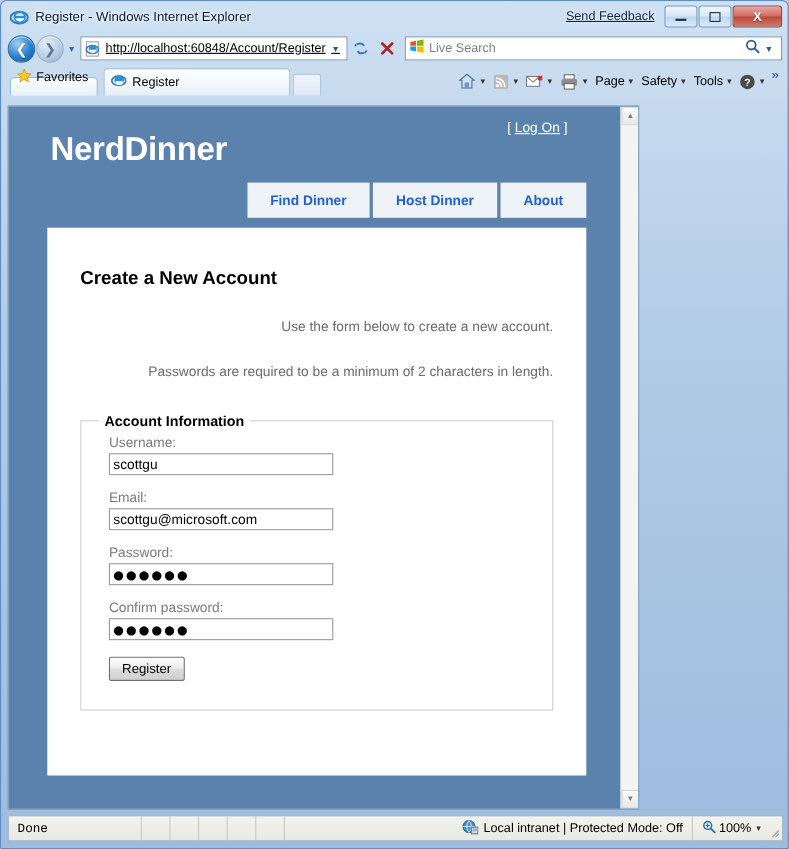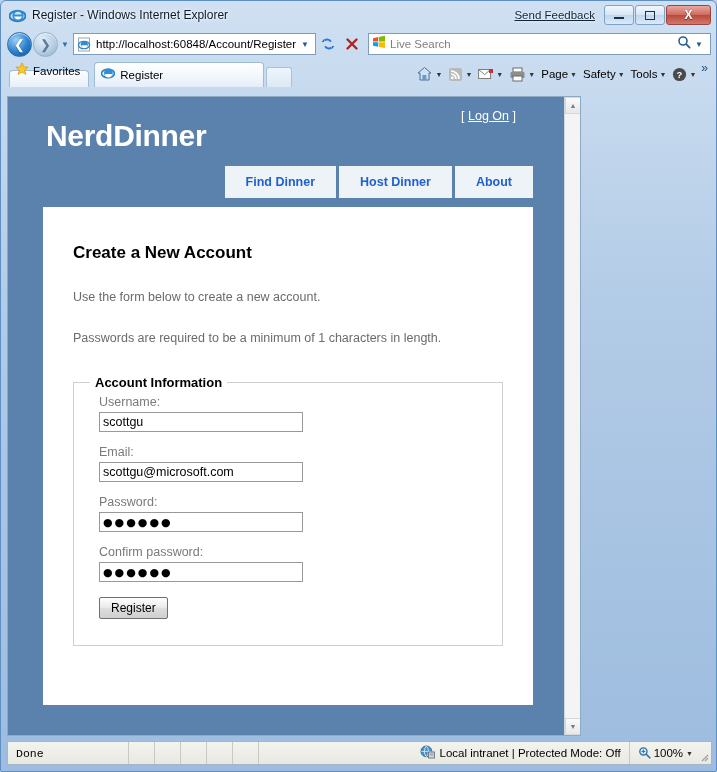--- a/index.html
+++ b/index.html
@@ -93,20 +93,21 @@
   .navbtn.fwd .arw { color: #5a7a97; }
   .hist-caret {
     width: 14px; text-align: center; font-size: 8px; color: #3a6c9e;
     cursor: pointer; flex: 0 0 auto;
   }
   .addrbox {
     flex: 0 0 243px; height: 22px; background: #fff;
     border: 1px solid #7f9db9;
     display: flex; align-items: center; padding: 0 2px 0 3px;
     margin-left: 1px;
+    text-decoration: underline;
   }
   .addr-icon { width: 15px; height: 15px; flex: 0 0 auto; margin-right: 4px; }
   .addr-url {
     font-size: 11.5px; color: #000; white-space: nowrap;
     overflow: hidden; flex: 1 1 auto;
   }
   .addr-caret { font-size: 8px; color: #2b5a86; padding: 0 4px; cursor: pointer; }
   .iconbtn {
     width: 24px; height: 24px; display: flex; align-items: center;
     justify-content: center; cursor: pointer; flex: 0 0 auto;
@@ -204,20 +205,21 @@
     min-height: 498px;
     padding: 28px 30px 20px 30px;
   }
   .nd-h2 {
     font-size: 17px; font-weight: bold; color: #000;
     margin: 8px 0 0 0;
   }
   .nd-p {
     font-size: 12.5px; color: #6b6b6b;
     margin: 27px 0 0 0;
+    text-align: right;
   }
   fieldset.acct {
     margin: 30px 0 0 0; padding: 0 0 26px 0;
     border: 1px solid #cfcfcf;
   }
   fieldset.acct legend {
     font-size: 13px; font-weight: bold; color: #000;
     padding: 0 5px; margin-left: 16px;
   }
   .field-label {
@@ -467,21 +469,21 @@
         <div class="nd-nav">
           <span class="nd-nav-item">Find Dinner</span>
           <span class="nd-nav-item">Host Dinner</span>
           <span class="nd-nav-item">About</span>
         </div>
       </div>
 
       <div class="nd-main">
         <h2 class="nd-h2">Create a New Account</h2>
         <p class="nd-p">Use the form below to create a new account.</p>
-        <p class="nd-p">Passwords are required to be a minimum of 1 characters in length.</p>
+        <p class="nd-p">Passwords are required to be a minimum of 2 characters in length.</p>
 
         <fieldset class="acct">
           <legend>Account Information</legend>
 
           <div class="field-row">
             <div class="field-label">Username:</div>
             <div class="txt-input">scottgu</div>
           </div>
 
           <div class="field-row">

